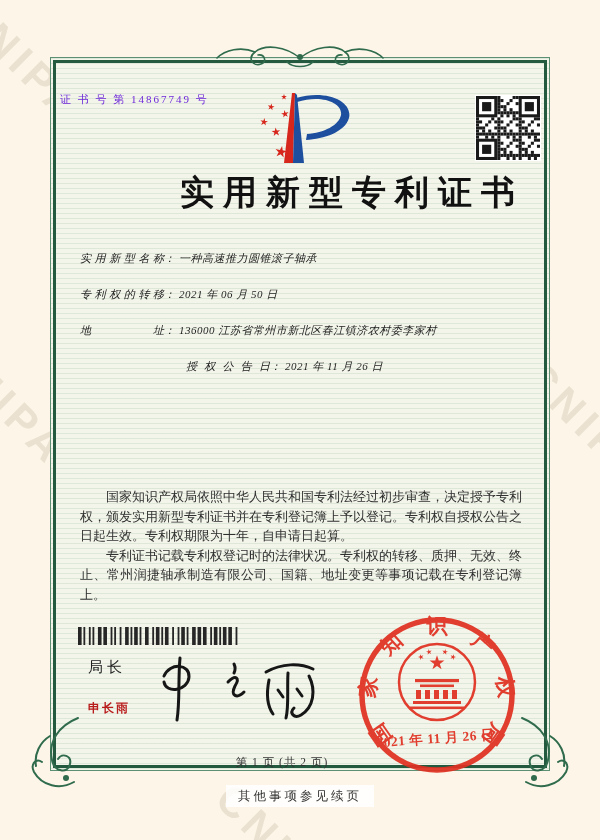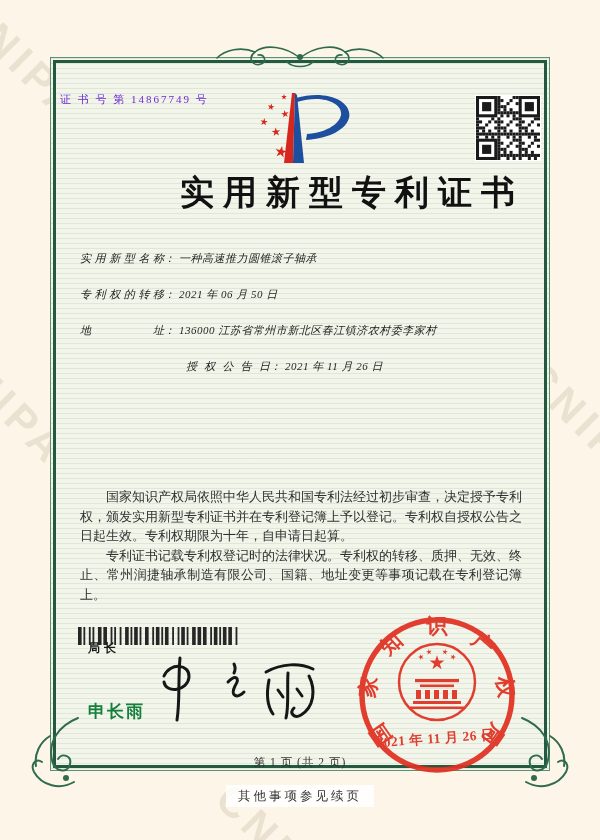--- a/index.html
+++ b/index.html
@@ -42,25 +42,25 @@
     text-align:justify; text-align-last:justify; color:#222;
   }
   .fcolon{ display:inline-block; color:#222; }
   .fvalue{ color:#1e1e1e; letter-spacing:0.5px; padding-left:4px; }
   .body-text{
     left:80px; top:487px; width:442px; font-size:13px; line-height:19.5px;
     color:#303030; text-align:justify;
   }
   .body-text p{ margin:0; text-indent:2em; }
   .barcode{ left:78px; top:627px; width:163px; height:18px; }
-  .sig-role{ left:88px; top:640px; font-size:12px; letter-spacing:4px; font-weight:700; color:#1c1c1c;}
-  .sig-name{ left:88px; top:700px; font-size:17px; letter-spacing:2px; font-weight:600; color:#15803d;}
+  .sig-role{ left:88px; top:658px; font-size:15px; letter-spacing:4px; font-weight:400; color:#1c1c1c;}
+  .sig-name{ left:88px; top:700px; font-size:12px; letter-spacing:2px; font-weight:600; color:#b91c1c;}
   .signature-svg{ left:150px; top:650px; }
   .seal{ left:352px; top:610px; z-index:7; opacity:0.93; }
-  .page-num{ left:0; top:755px; width:500px; margin-left:50px; text-align:center; font-size:11.5px; color:#333; letter-spacing:1px;}
+  .page-num{ left:0; top:755px; width:500px; margin-left:32px; text-align:center; font-size:11.5px; color:#333; letter-spacing:1px;}
   .cont-note{
     left:0; top:788px; width:600px; text-align:center; font-size:12.5px; color:#333;
   }
   .cont-note span{ background:rgba(255,255,255,0.85); padding:4px 12px; letter-spacing:3px; }
   .abs{ position:absolute; }
 </style>
 </head>
 <body>
 
 <div class="page">

